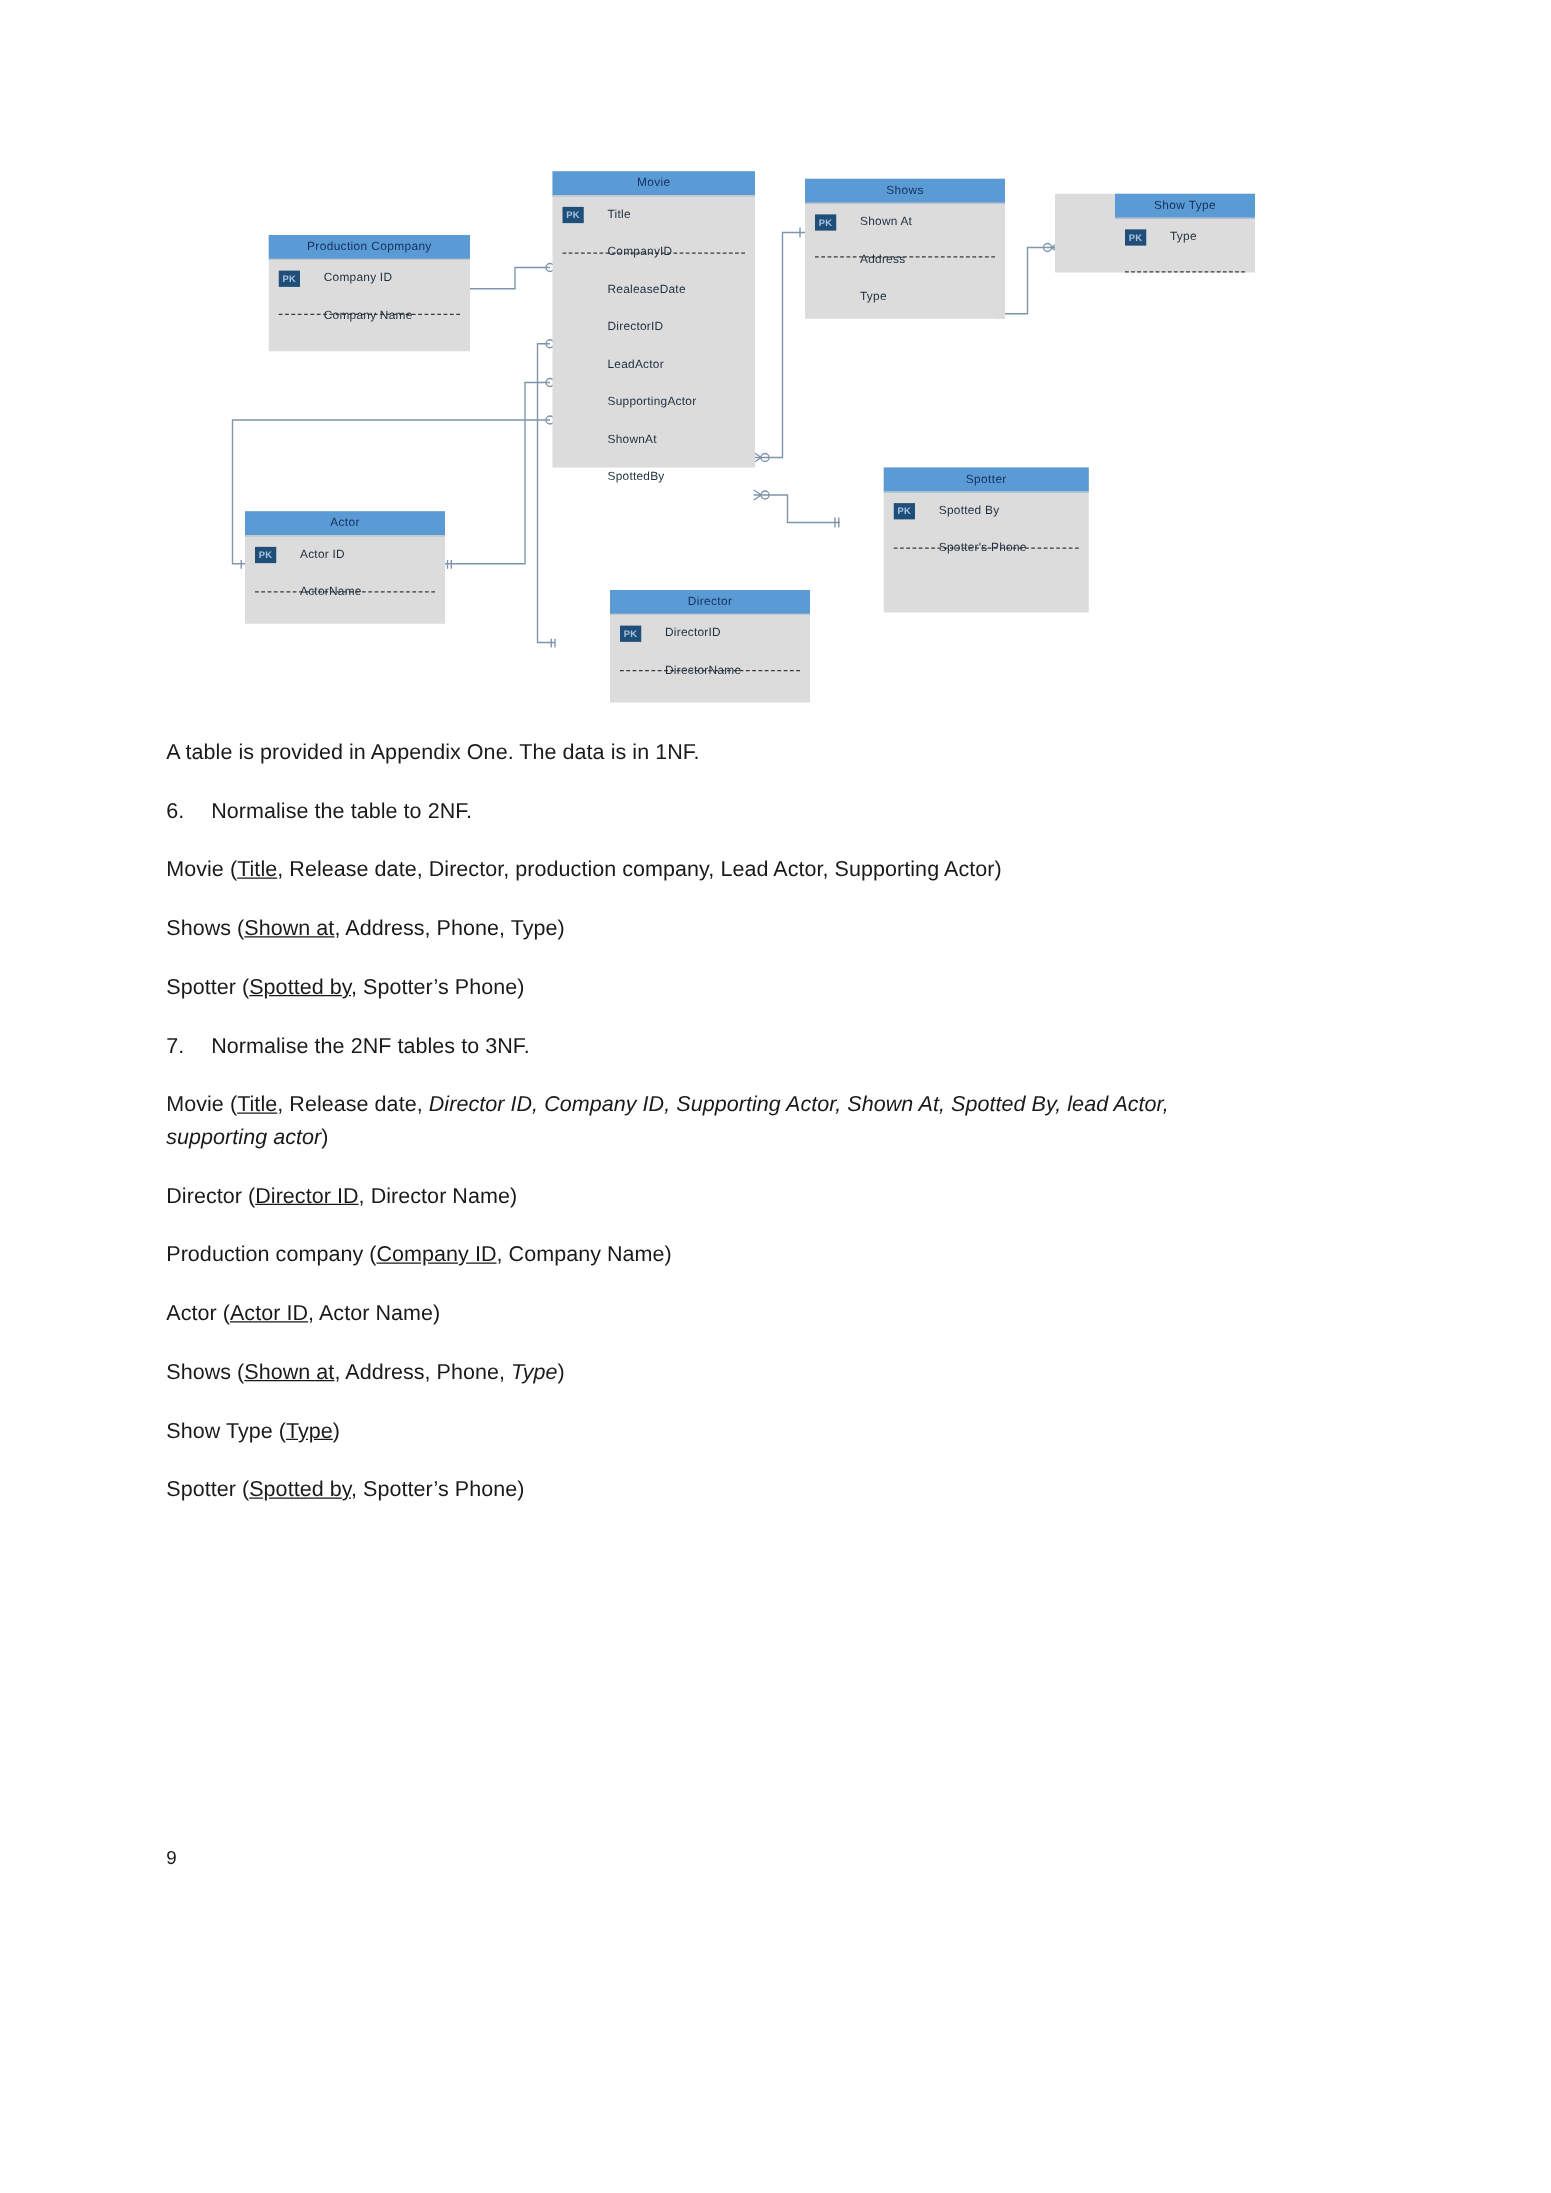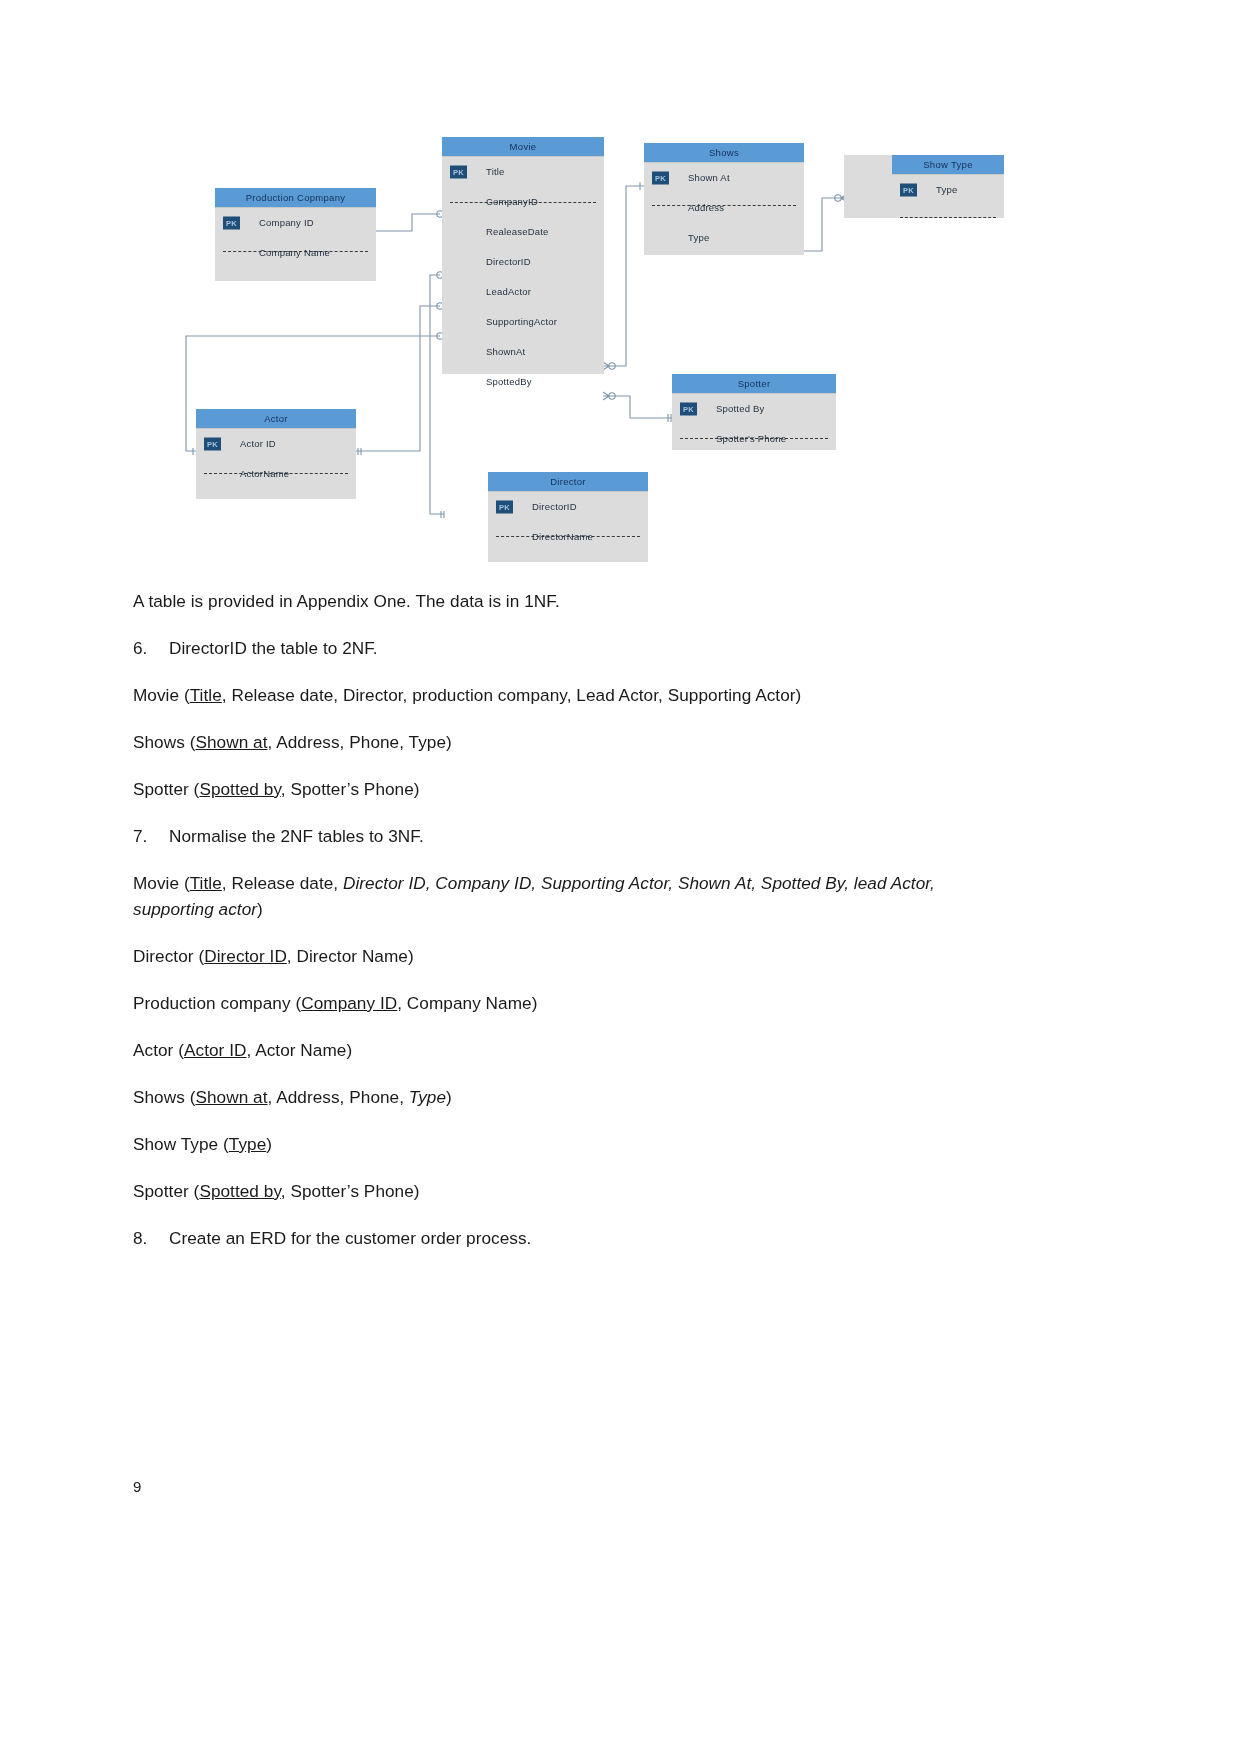--- a/index.html
+++ b/index.html
@@ -245,21 +245,21 @@
         <span class="pk-badge">PK</span>
         <span>Actor ID</span>
       </div>
       <div class="pk-divider" style="top:44px;"></div>
       <div class="attr">
           <span>ActorName</span>
         </div>
     </div>
   </div>
 
-  <div class="entity" style="left:672px; top:374px; width:164px; height:76px;">
+  <div class="entity" style="left:707px; top:374px; width:164px; height:116px;">
     <div class="entity-title">Spotter</div>
     <div class="entity-body">
       <div class="attr pk-row">
         <span class="pk-badge">PK</span>
         <span>Spotted By</span>
       </div>
       <div class="pk-divider" style="top:44px;"></div>
       <div class="attr">
           <span>Spotter's Phone</span>
         </div>
@@ -280,21 +280,21 @@
     </div>
   </div>
 
 </div>
 
 <div id="doc-text">
 
   <p class="para">A table is provided in Appendix One. The data is in 1NF.</p>
 
   <p class="para listitem">
-    <span class="num">6.</span><span>DirectorID the table to 2NF.</span>
+    <span class="num">6.</span><span>Normalise the table to 2NF.</span>
   </p>
 
   <p class="para">
     <span>Movie (</span><span class="u">Title</span><span>, Release date, Director, production company, Lead Actor, Supporting Actor)</span>
   </p>
 
   <p class="para">
     <span>Shows (</span><span class="u">Shown at</span><span>, Address, Phone, Type)</span>
   </p>
 
@@ -327,19 +327,16 @@
   </p>
 
   <p class="para">
     <span>Show Type (</span><span class="u">Type</span><span>)</span>
   </p>
 
   <p class="para">
     <span>Spotter (</span><span class="u">Spotted by</span><span>, Spotter’s Phone)</span>
   </p>
 
-  <p class="para listitem">
-    <span class="num">8.</span><span>Create an ERD for the customer order process.</span>
-  </p>
 
 </div>
 
 <div id="page-number">9</div>
 
 </body></html>

